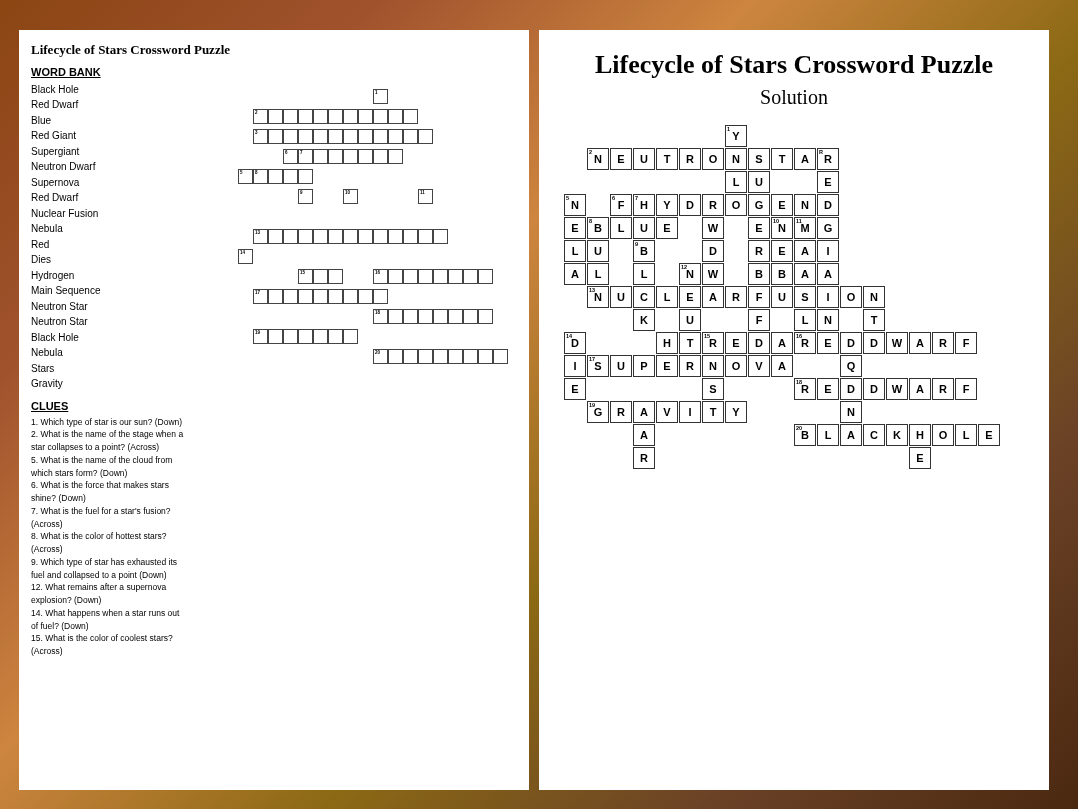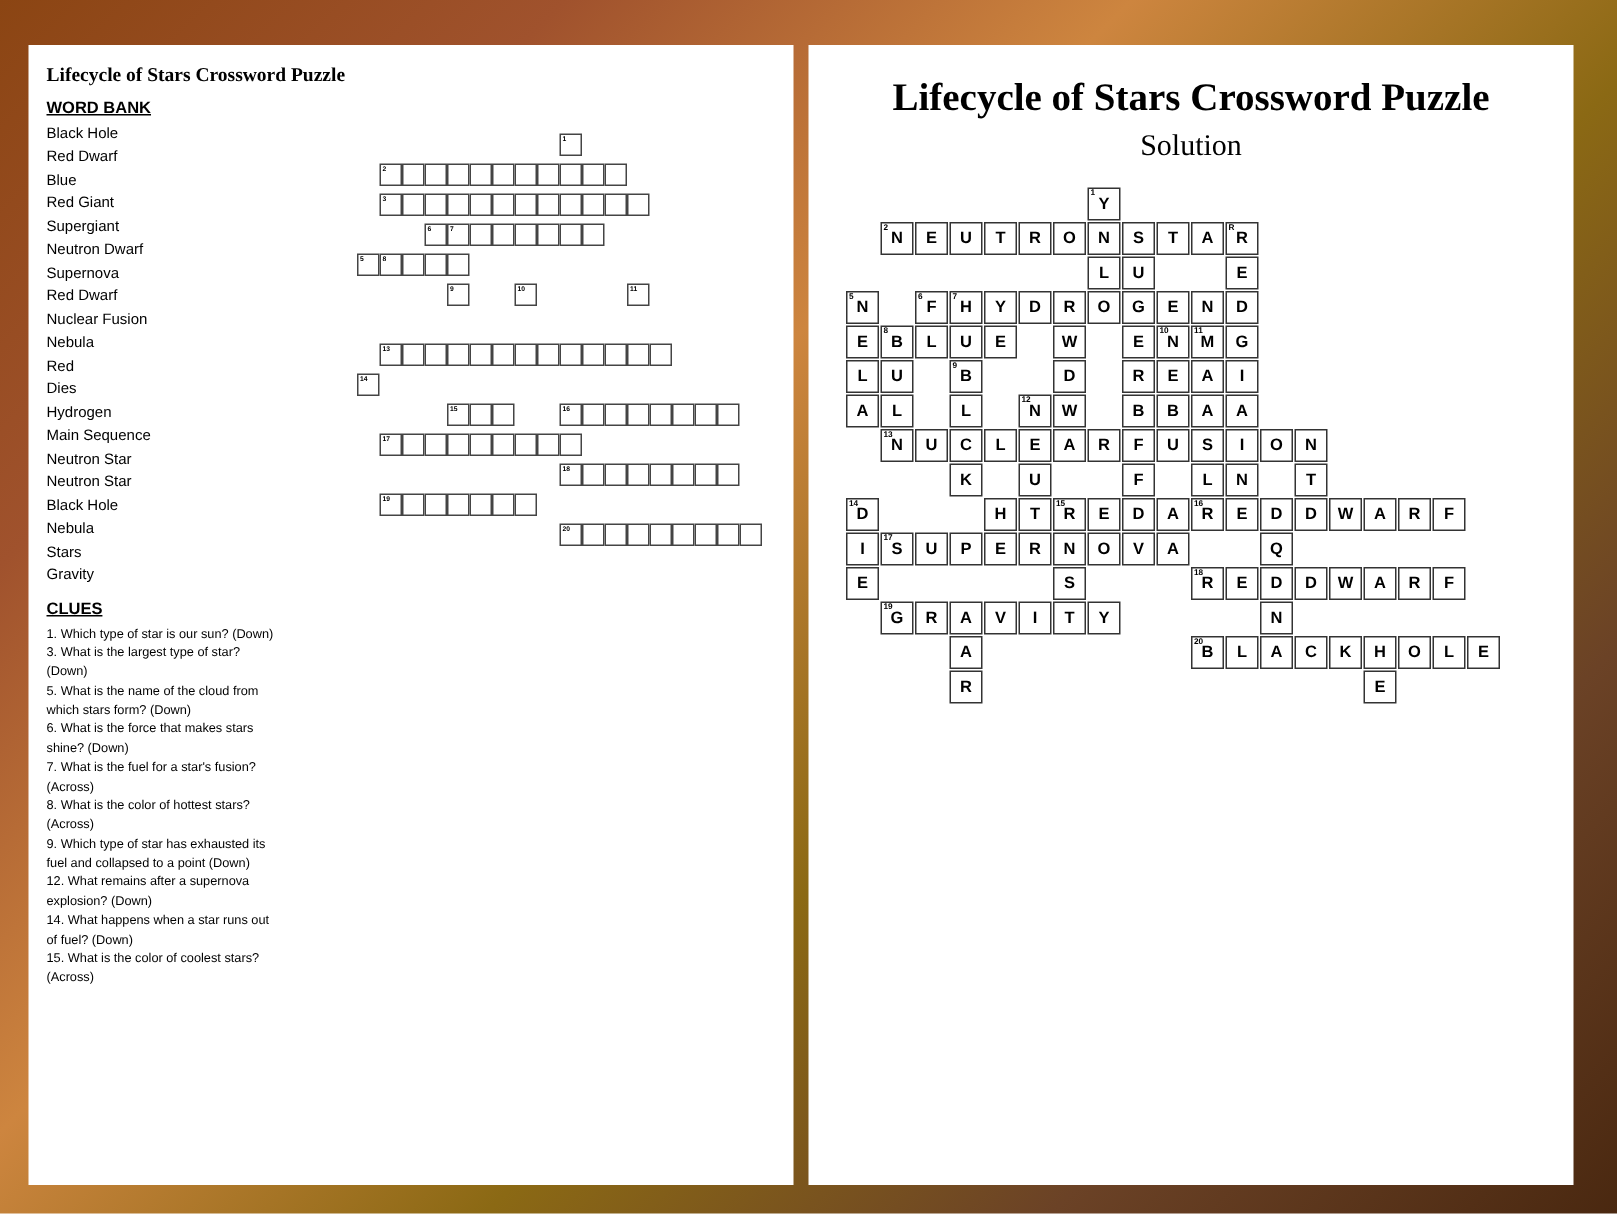--- a/index.html
+++ b/index.html
@@ -118,21 +118,21 @@
           <div>Neutron Star</div>
           <div>Neutron Star</div>
           <div>Black Hole</div>
           <div>Nebula</div>
           <div>Stars</div>
           <div>Gravity</div>
         </div>
         <div class="clues-section">
           <div class="clues-title">CLUES</div>
           <div class="clue-item">1. Which type of star is our sun? (Down)</div>
-          <div class="clue-item">3. What is the largest type of star? (Down)</div>
+          <div class="clue-item">2. What is the name of the stage when a star collapses to a point? (Across)</div>
           <div class="clue-item">5. What is the name of the cloud from which stars form? (Down)</div>
           <div class="clue-item">6. What is the force that makes stars shine? (Down)</div>
           <div class="clue-item">7. What is the fuel for a star's fusion? (Across)</div>
           <div class="clue-item">8. What is the color of hottest stars? (Across)</div>
           <div class="clue-item">9. Which type of star has exhausted its fuel and collapsed to a point (Down)</div>
           <div class="clue-item">12. What remains after a supernova explosion? (Down)</div>
           <div class="clue-item">14. What happens when a star runs out of fuel? (Down)</div>
           <div class="clue-item">15. What is the color of coolest stars? (Across)</div>
 
         </div>

